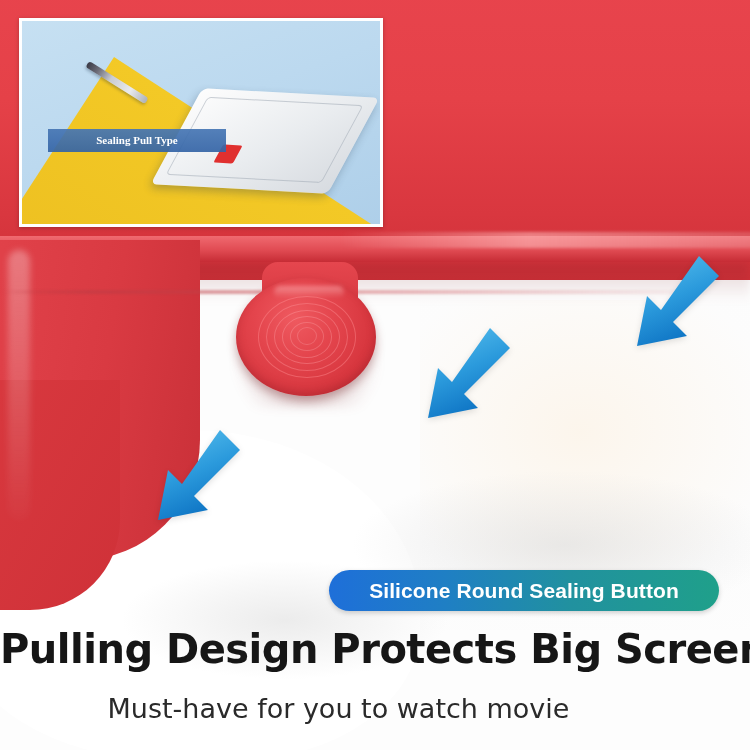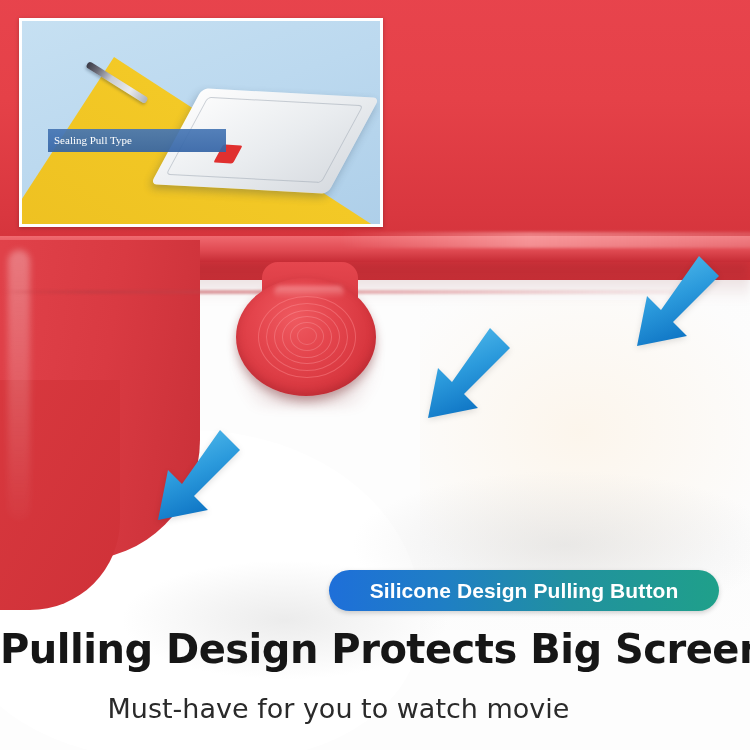--- a/index.html
+++ b/index.html
@@ -280,24 +280,24 @@
     left: 26px;
     top: 108px;
     width: 178px;
     padding: 4px 6px 5px 6px;
     background: linear-gradient(180deg, rgba(70,118,180,0.92) 0%, rgba(52,100,166,0.92) 100%);
     box-sizing: border-box;
   }
   .inset-caption div {
     color: #ffffff;
     font-family: "Liberation Serif", serif;
-    font-weight: normal;
+    font-weight: bold;
     font-size: 11px;
     line-height: 14px;
-    text-align: left;
+    text-align: center;
     white-space: nowrap;
   }
 
   
   .pill {
     position: absolute;
     left: 329px;
     top: 570px;
     width: 390px;
     height: 41px;
@@ -422,19 +422,19 @@
     <div class="tablet">
       <div class="tablet-inner"></div>
     </div>
     <div class="tablet-red-tab"></div>
     <div class="inset-caption">
       <div>Sealing Pull Type</div>
     </div>
   </div>
 
   <div class="pill">
-    <span class="pill-text">Silicone Design Pulling Button</span>
+    <span class="pill-text">Silicone Round Sealing Button</span>
   </div>
 
   <div class="headline">Pulling Design Protects Big Screen</div>
   <div class="subtitle">Must-have for you to watch movie</div>
 
 </div>
 
 </body></html>

